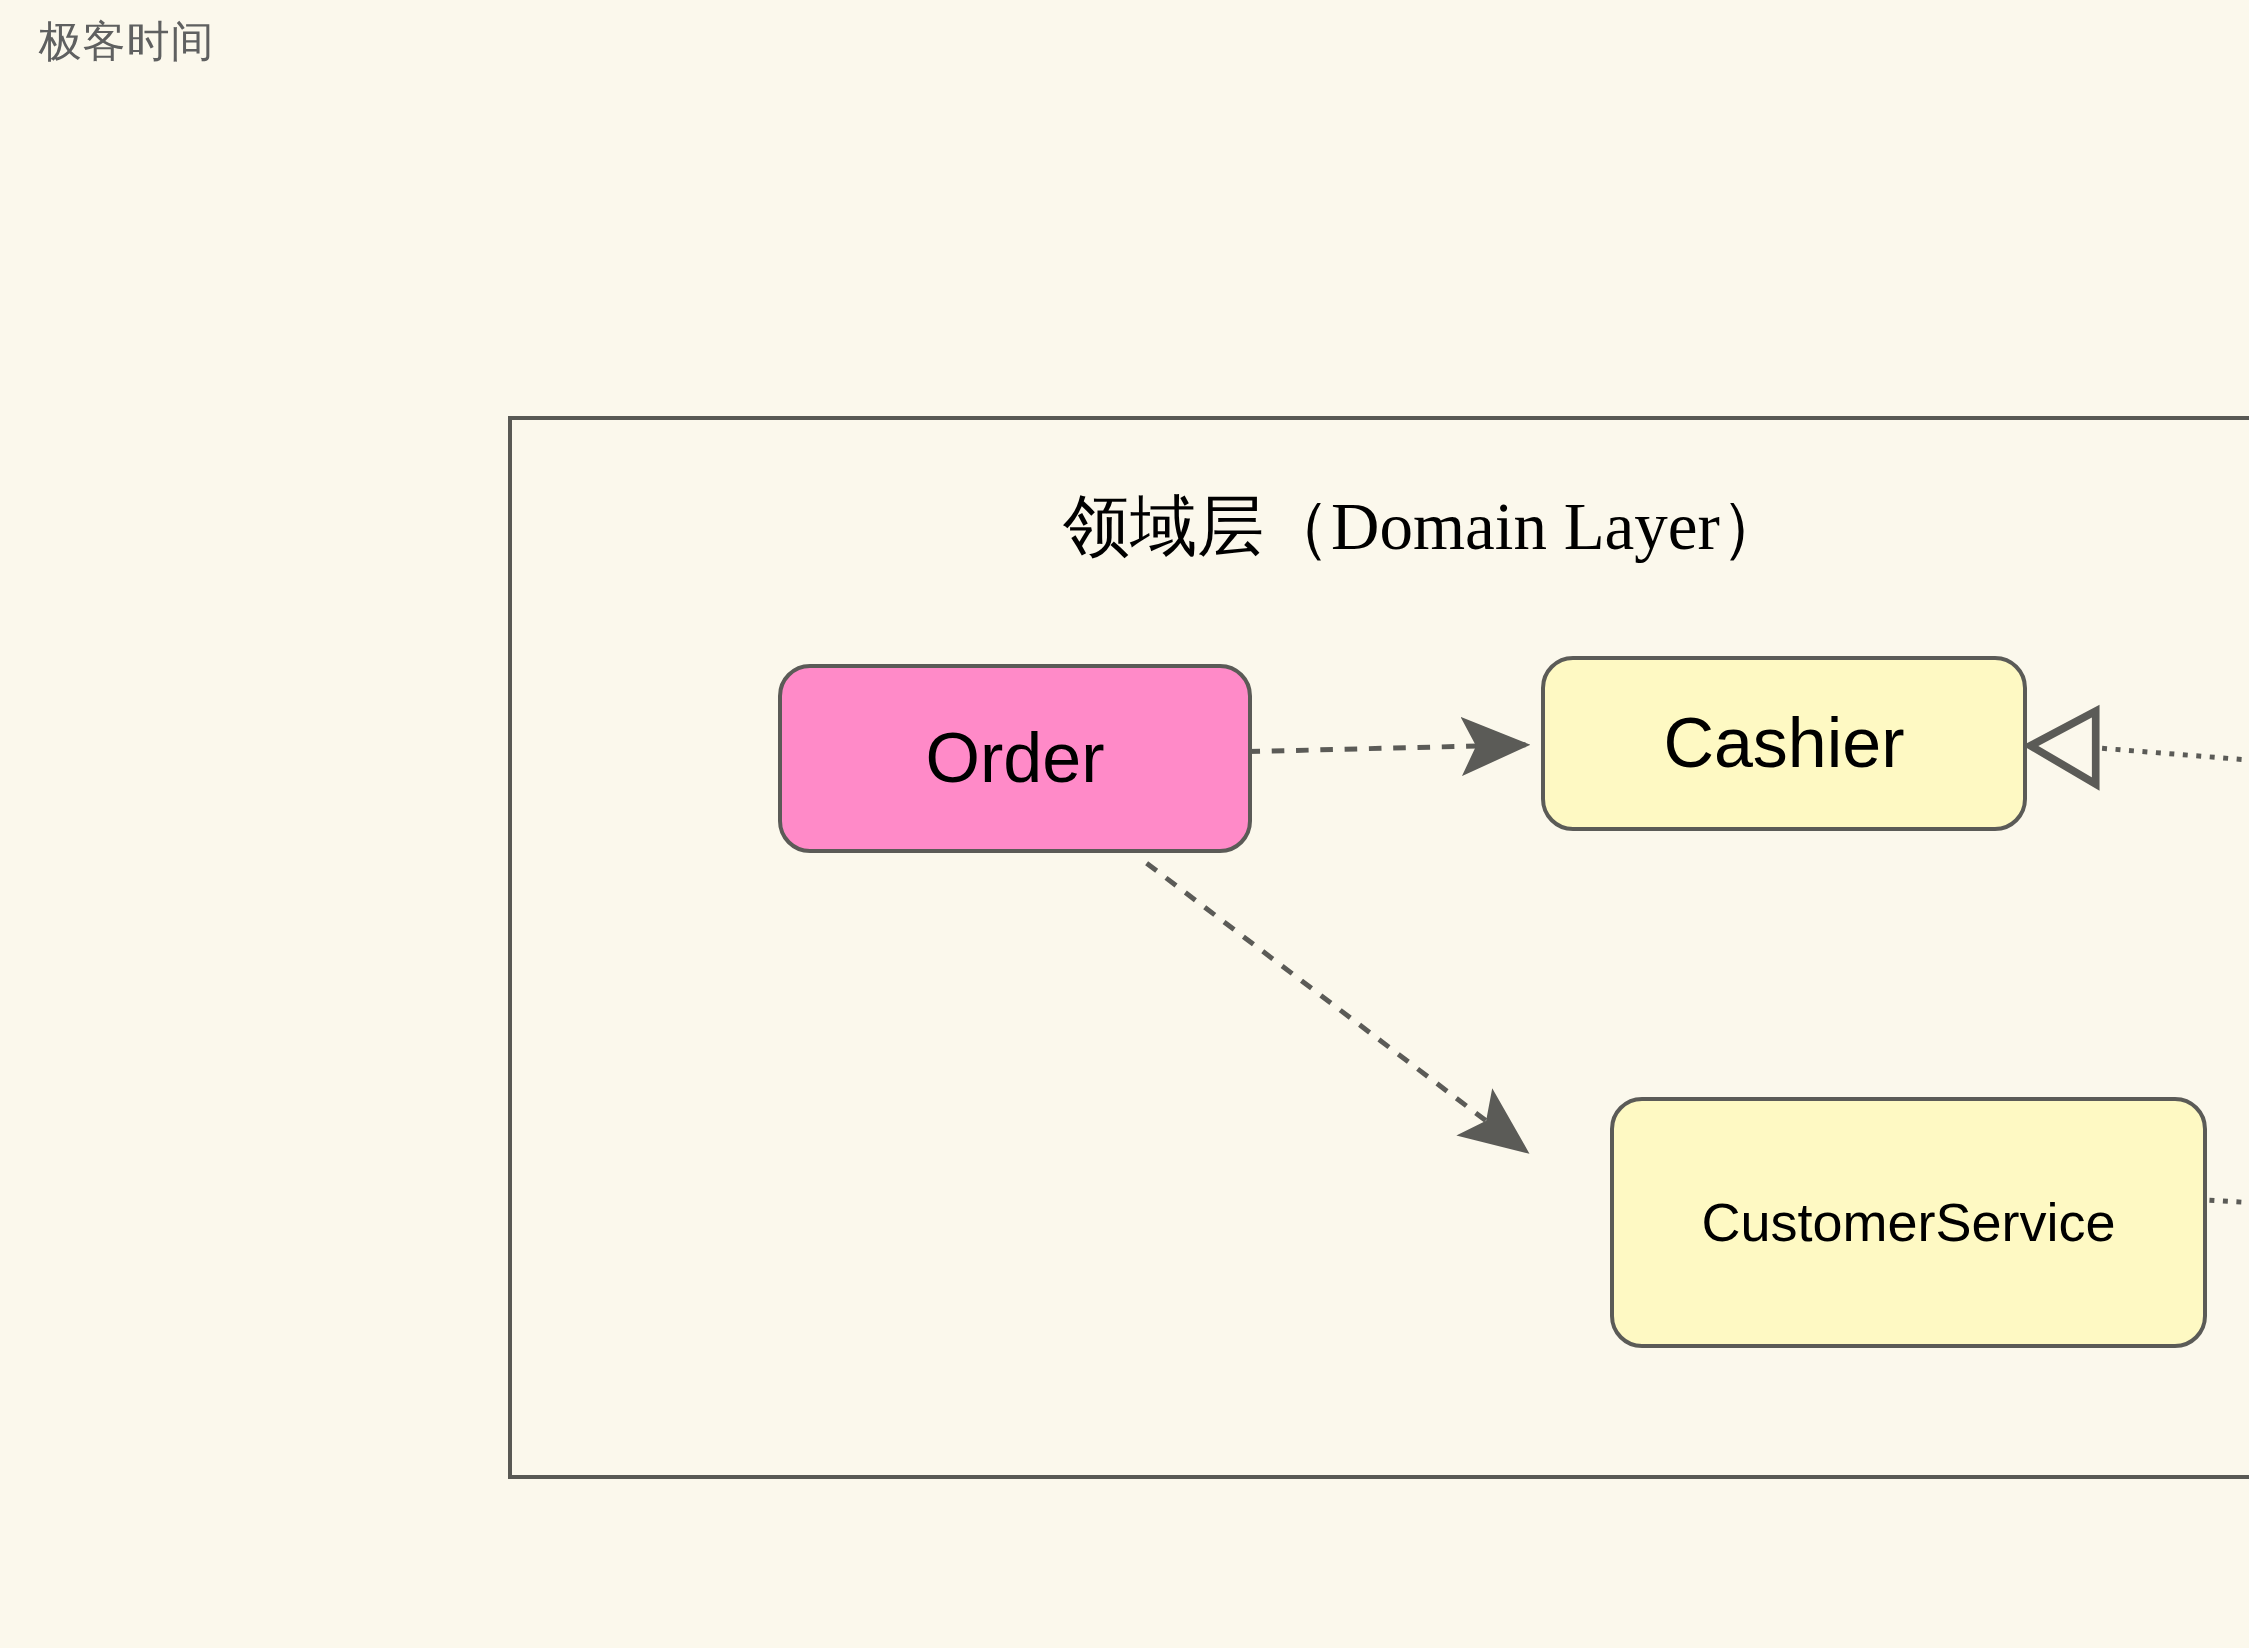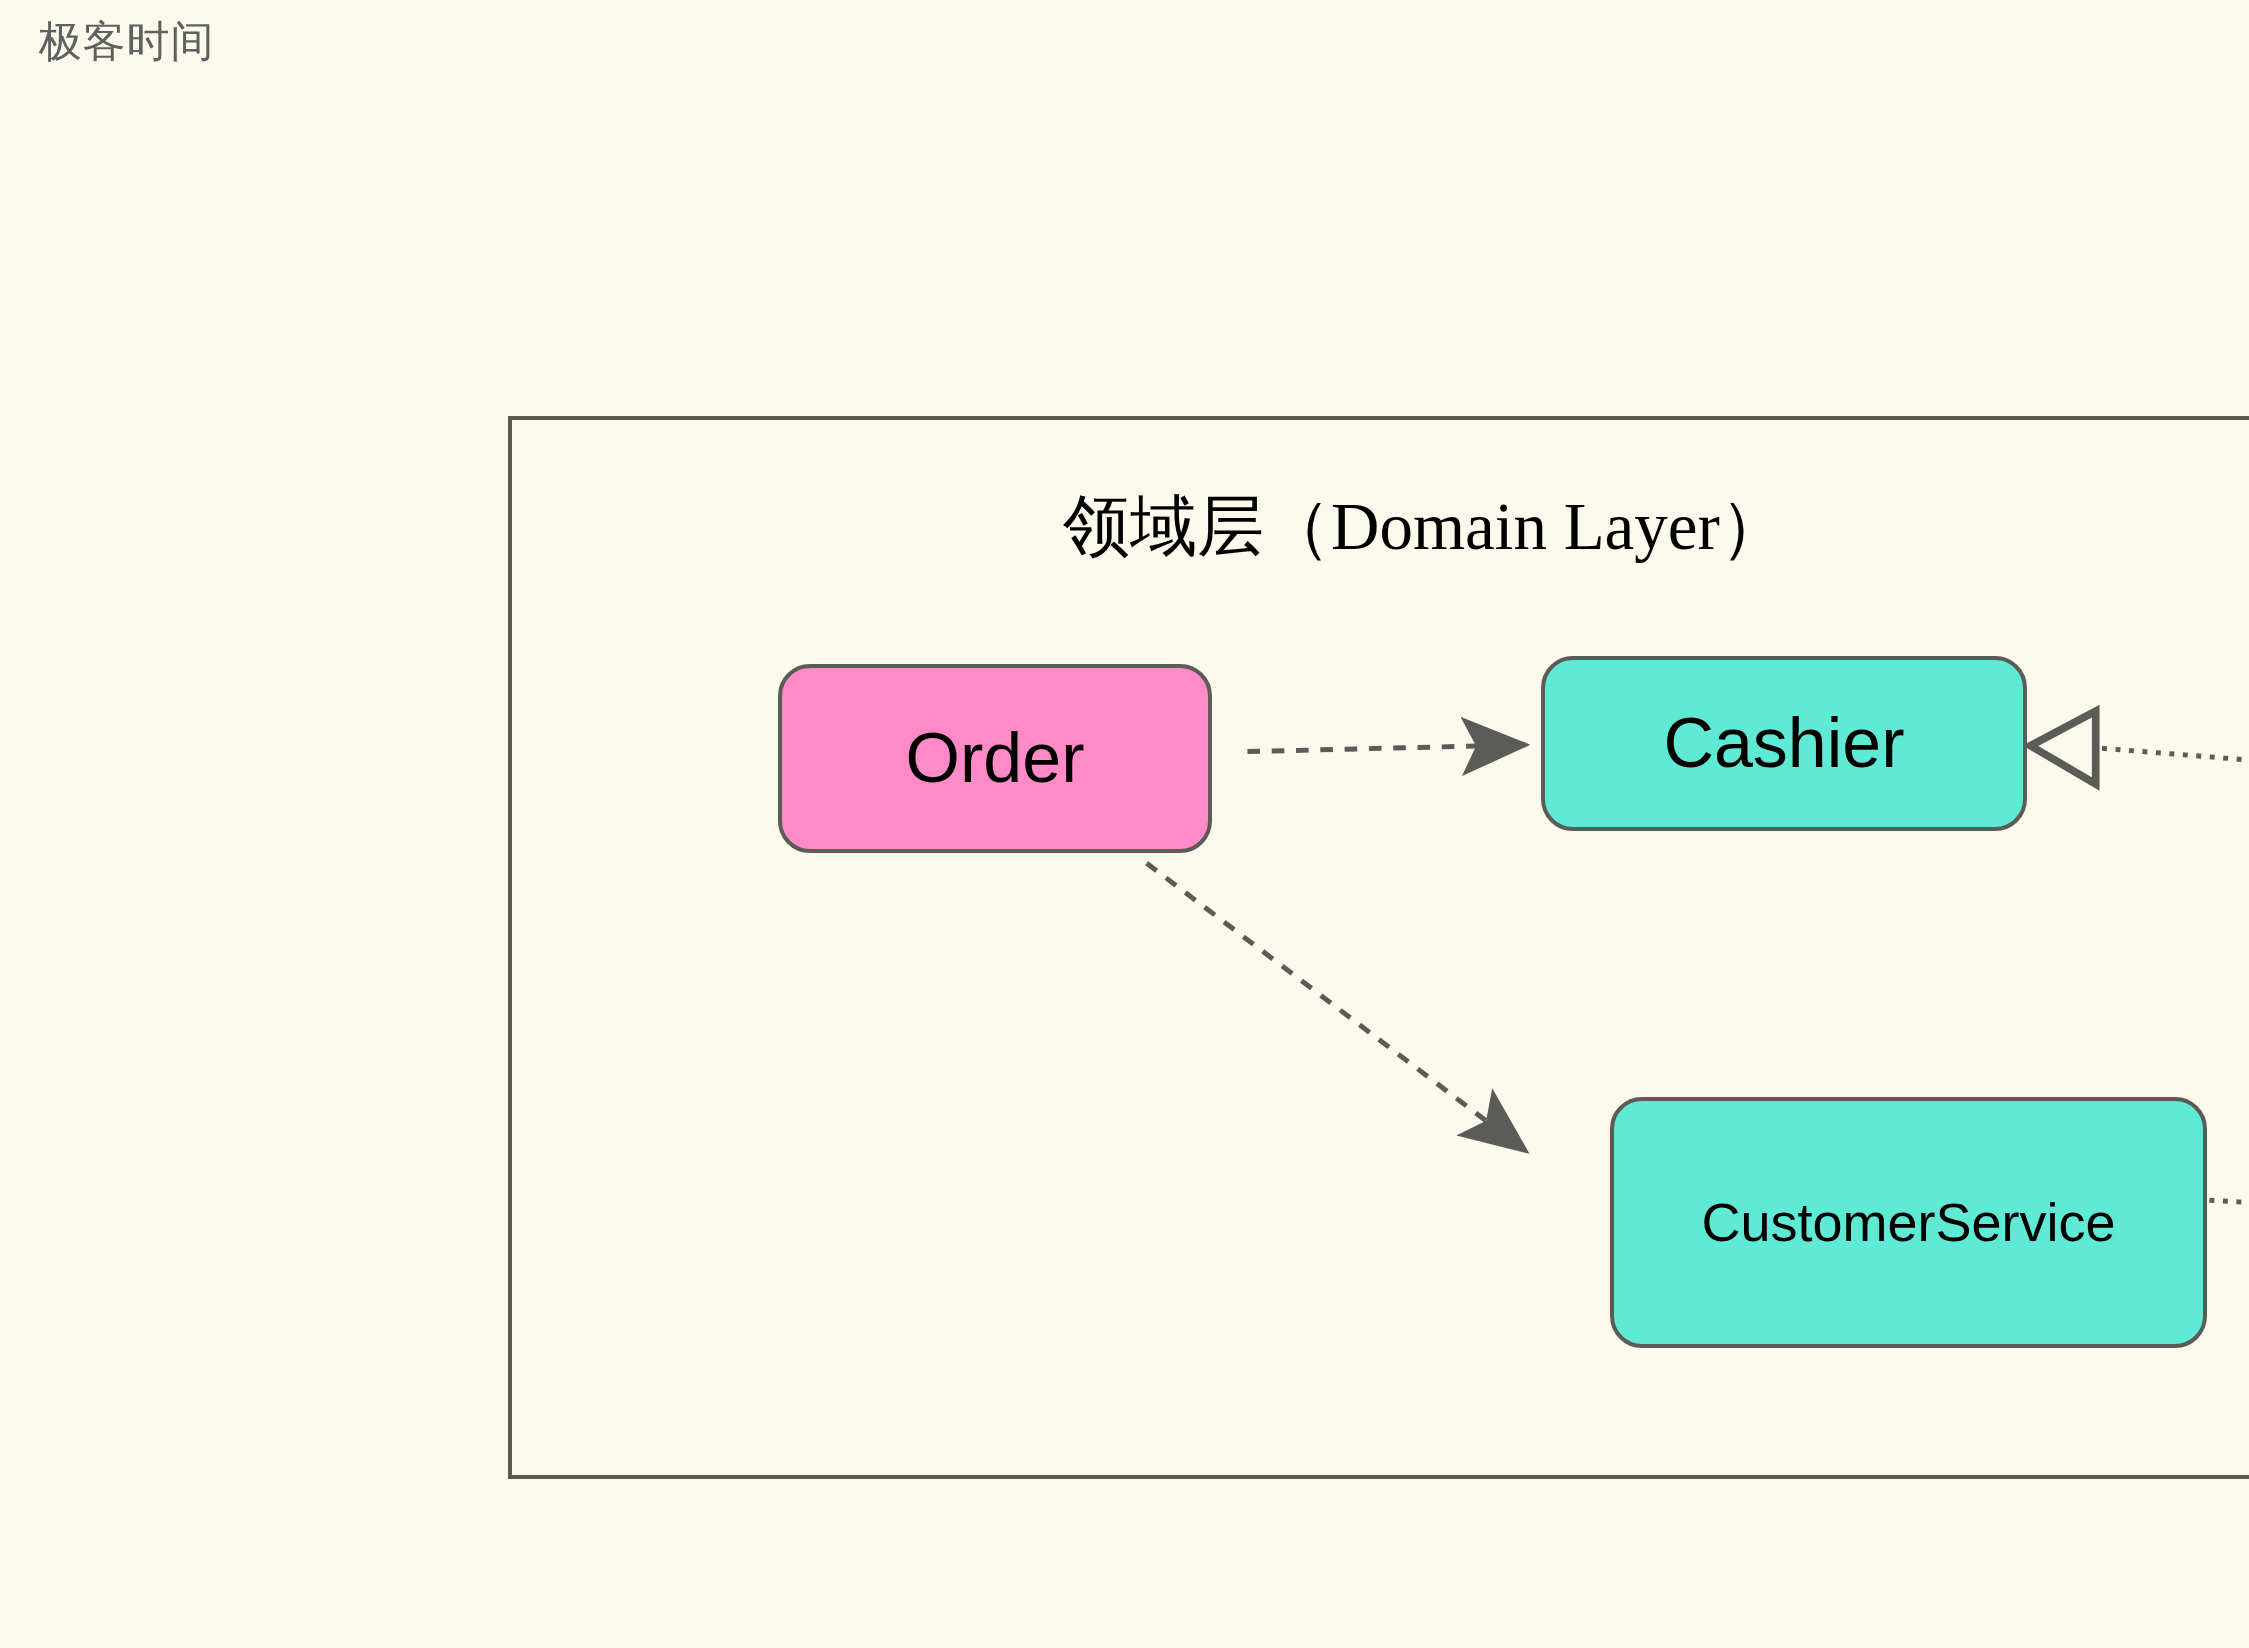--- a/index.html
+++ b/index.html
@@ -85,25 +85,25 @@
     display: flex;
     align-items: center;
     justify-content: center;
     text-align: center;
     font-family: "Liberation Sans", sans-serif;
     color: #000000;
     line-height: 1.28;
     padding: 0 12.6px;
   }
   .node-pink   { background: #FF8AC8; }
-  .node-yellow { background: #5eead4; text-align: right; }
+  .node-yellow { background: #fef9c3; text-align: right; }
 
   #node-order {
     left: 778px;  top: 664px;
-    width: 434px; height: 189px;
+    width: 474px; height: 189px;
     font-size: 70px;
   }
   #node-cashier {
     left: 1541px;  top: 656px;
     width: 486px; height: 175px;
     font-size: 70px;
   }
   #node-customer-service {
     left: 1610px;  top: 1097px;
     width: 597px; height: 251px;

